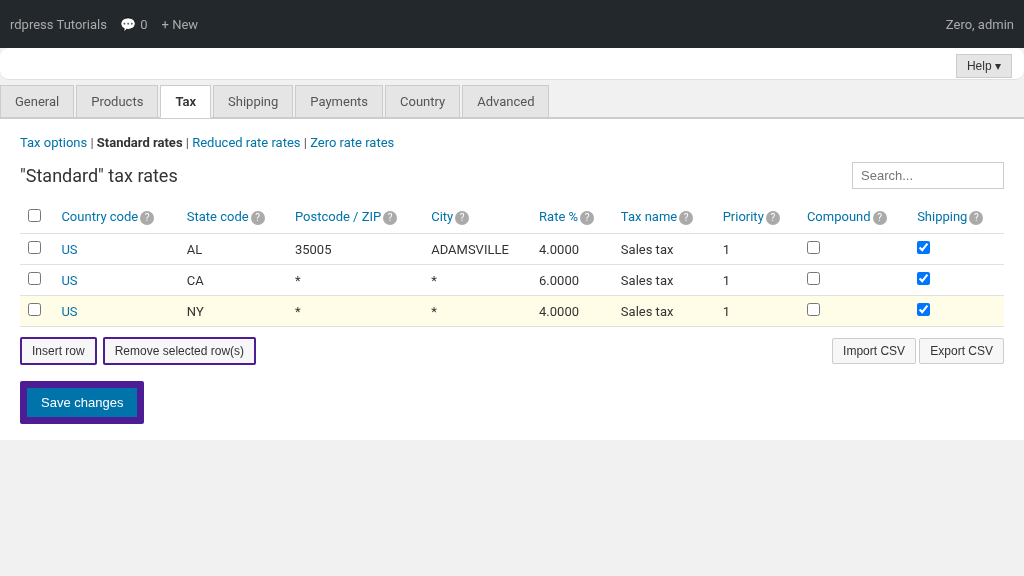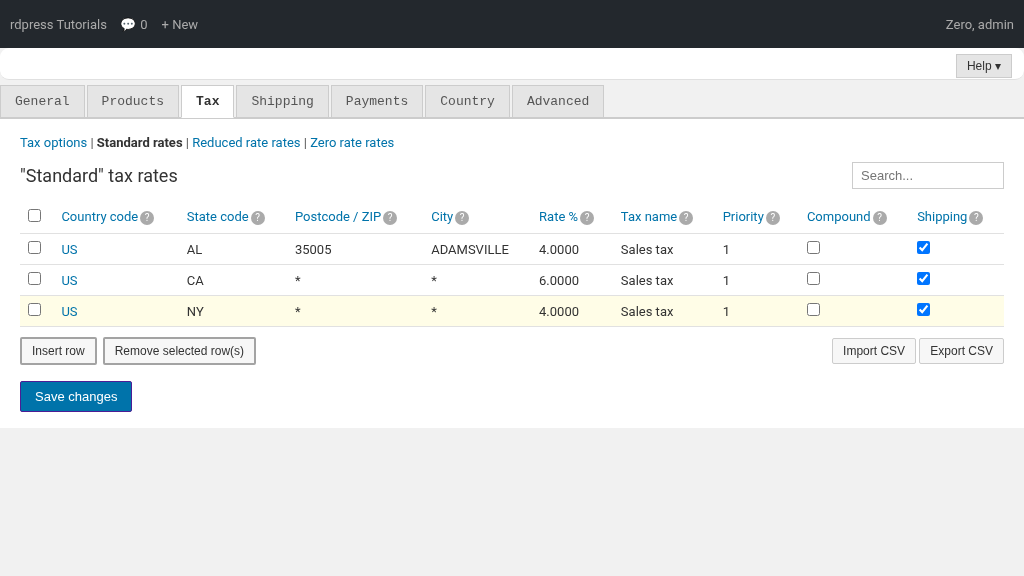--- a/index.html
+++ b/index.html
@@ -19,21 +19,20 @@
     .adminbar-right { color: #aaa; font-size: 13px; }
 
     
     .nav-tab-wrapper {
       background: #f1f1f1;
       border-bottom: 1px solid #ccc;
       padding: 0 0 0 0;
       display: flex;
       gap: 0;
       margin-bottom: 0;
-      font-family: Liberation Mono, monospace;
     }
     .nav-tab {
       display: inline-block;
       padding: 8px 14px;
       border: 1px solid #ccc;
       border-bottom: none;
       background: #e5e5e5;
       color: #555;
       cursor: pointer;
       font-size: 13px;
@@ -138,29 +137,29 @@
       padding: 5px 10px;
       font-size: 12px;
       cursor: pointer;
       border: 1px solid #ccc;
       background: #f7f7f7;
       color: #333;
       border-radius: 2px;
     }
 
     .btn-outlined-red {
-      border: 2px solid #a3a3a3;
+      border: 2px solid #4c1d95;
       background: #f7f7f7;
       color: #333;
     }
 
     .btn-save {
       background: #0073aa;
       color: #fff;
-      border: 1px solid #4c1d95;
+      border: 7px solid #4c1d95;
       padding: 7px 14px;
       font-size: 13px;
       cursor: pointer;
       border-radius: 2px;
     }
 
     
     .help-btn {
       float: right;
       margin: 6px 12px 0 0;

